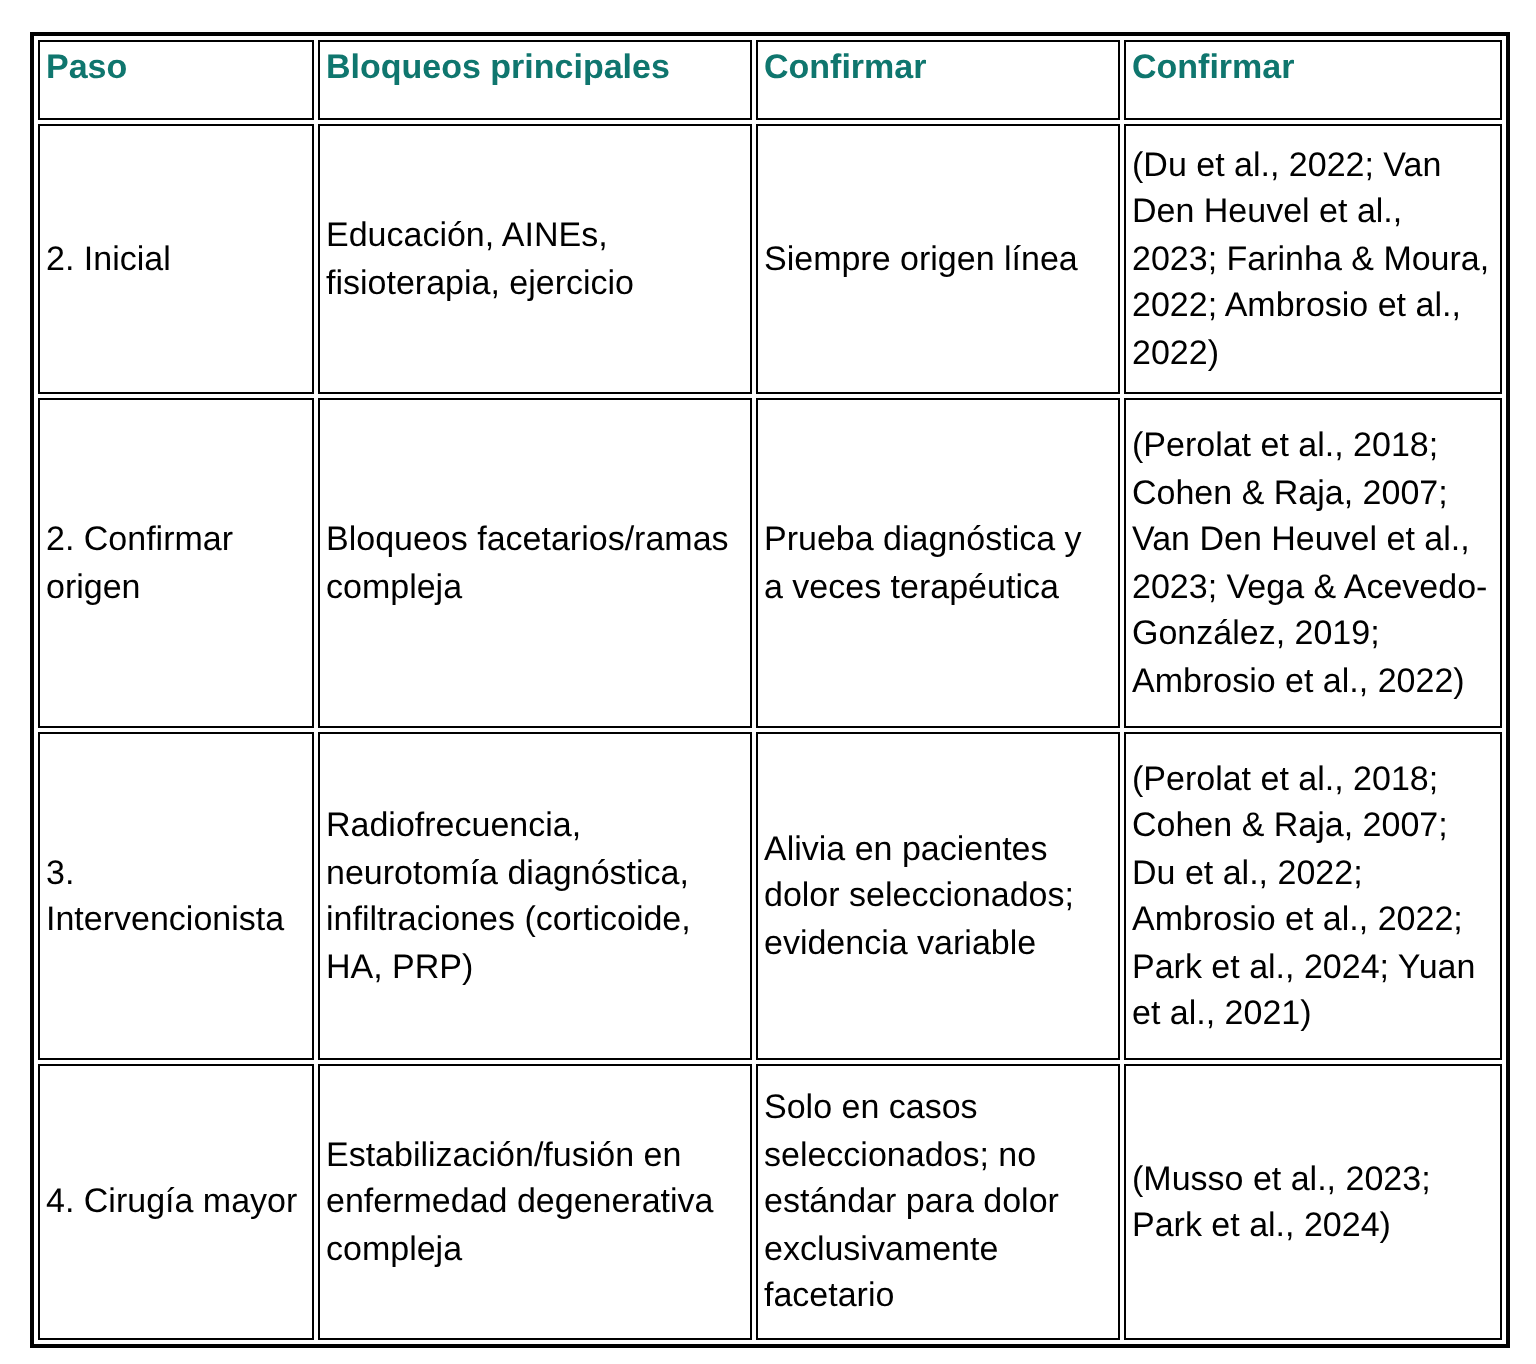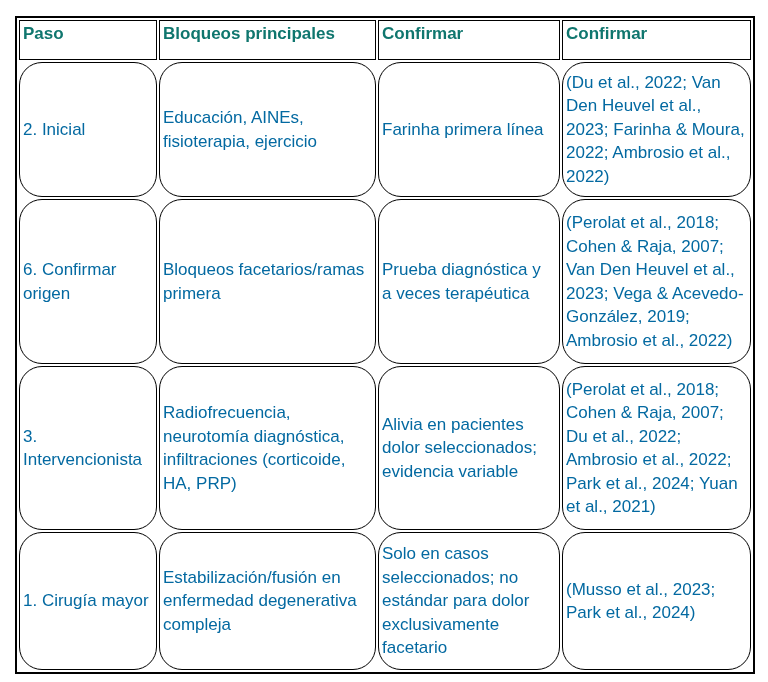--- a/index.html
+++ b/index.html
@@ -39,23 +39,22 @@
     overflow: hidden;
     background: #ffffff;
   }
   th {
     font-weight: 700;
     color: #0f766e;
     vertical-align: top;
   }
   td {
     font-weight: 400;
-    color: #0369a1;
+    color: #000000;
     vertical-align: middle;
-    border-radius: 23px;
   }
   tr.rh { height: 40px; }
   tr.r0 { height: 135px; }
   tr.r1 { height: 165px; }
   tr.r2 { height: 164px; }
   tr.r3 { height: 138px; }
 </style>
 </head>
 <body>
 
@@ -72,32 +71,32 @@
       <th>Bloqueos principales</th>
       <th>Confirmar</th>
       <th>Confirmar</th>
     </tr>
   </thead>
   <tbody>
     <tr class="r0">
       <td>2. Inicial</td>
       <td>Educación, AINEs,
 fisioterapia, ejercicio</td>
-      <td>Farinha primera línea</td>
+      <td>Siempre origen línea</td>
       <td>(Du et al., 2022; Van
 Den Heuvel et al.,
 2023; Farinha &amp; Moura,
 2022; Ambrosio et al.,
 2022)</td>
     </tr>
     <tr class="r1">
-      <td>6. Confirmar
+      <td>2. Confirmar
 origen</td>
       <td>Bloqueos facetarios/ramas
-primera</td>
+compleja</td>
       <td>Prueba diagnóstica y
 a veces terapéutica</td>
       <td>(Perolat et al., 2018;
 Cohen &amp; Raja, 2007;
 Van Den Heuvel et al.,
 2023; Vega &amp; Acevedo-
 González, 2019;
 Ambrosio et al., 2022)</td>
     </tr>
     <tr class="r2">
@@ -111,21 +110,21 @@
 dolor seleccionados;
 evidencia variable</td>
       <td>(Perolat et al., 2018;
 Cohen &amp; Raja, 2007;
 Du et al., 2022;
 Ambrosio et al., 2022;
 Park et al., 2024; Yuan
 et al., 2021)</td>
     </tr>
     <tr class="r3">
-      <td>1. Cirugía mayor</td>
+      <td>4. Cirugía mayor</td>
       <td>Estabilización/fusión en
 enfermedad degenerativa
 compleja</td>
       <td>Solo en casos
 seleccionados; no
 estándar para dolor
 exclusivamente
 facetario</td>
       <td>(Musso et al., 2023;
 Park et al., 2024)</td>

